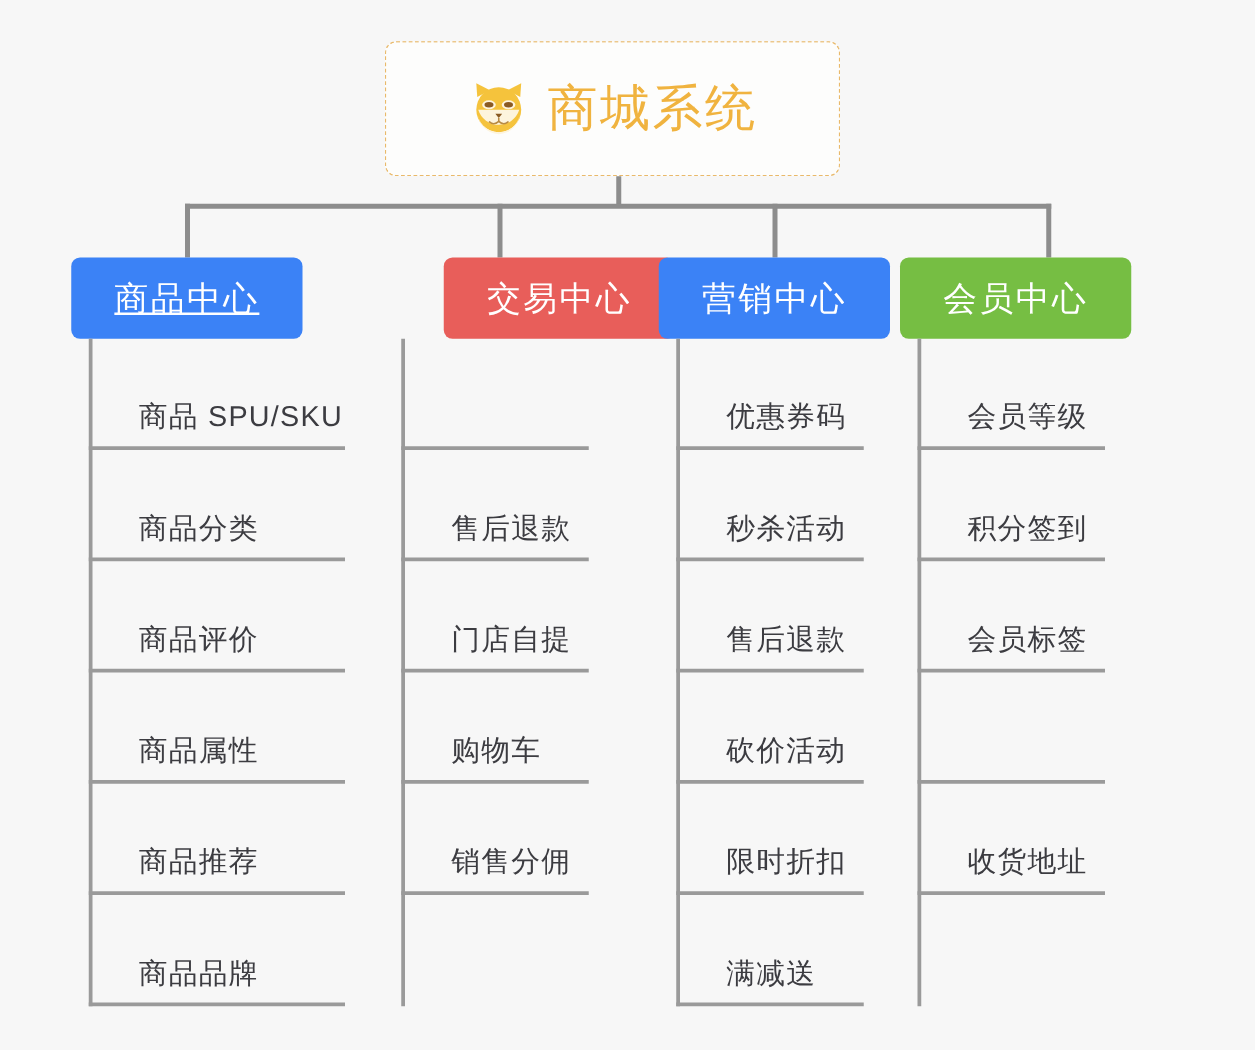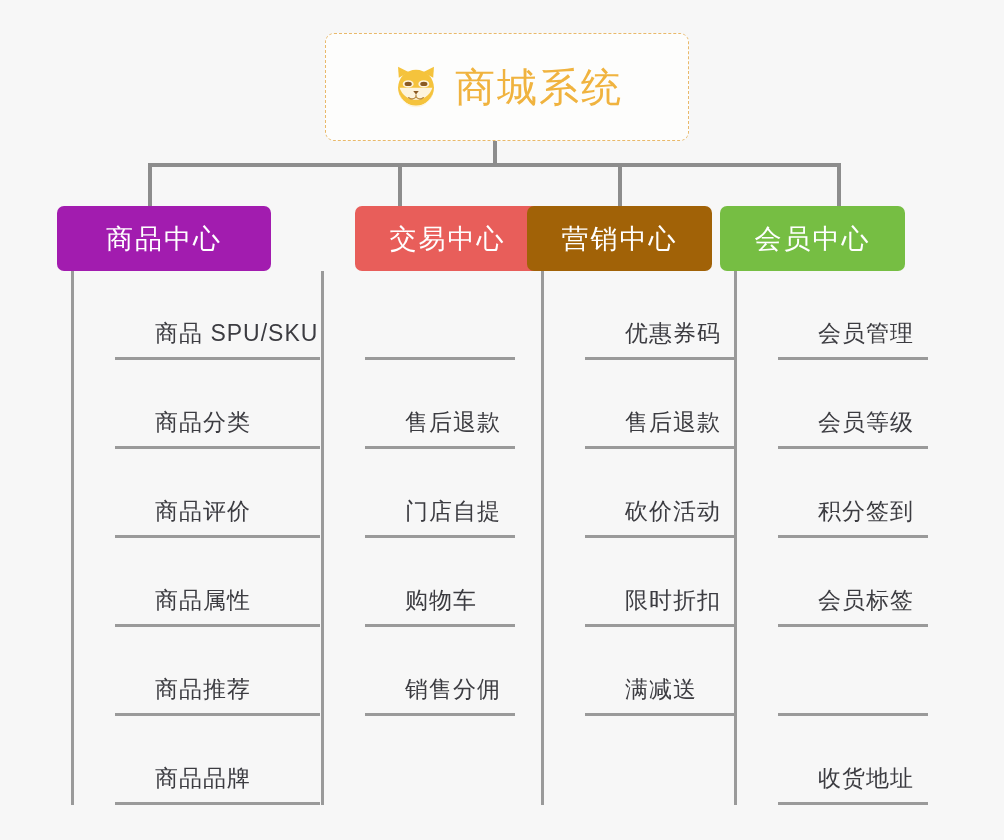--- a/index.html
+++ b/index.html
@@ -16,21 +16,21 @@
 
   #canvas {
     position: relative;
     width: 1004px;
     height: 840px;
   }
 
   
   .root-node {
     position: absolute;
-    left: 325px;
+    left: 308px;
     top: 33px;
     width: 364px;
     height: 108px;
     box-sizing: border-box;
     background: #fdfdfc;
     border: 1px dashed #e9b96a;
     border-radius: 9px;
     display: flex;
     align-items: center;
     justify-content: center;
@@ -94,21 +94,20 @@
   .spine {
     position: absolute;
     width: 3px;
     background: #9a9a9a;
     top: 65px;
   }
 
   .leaf-list {
     position: relative;
     margin-top: 0;
-    padding-left: 44px;
   }
   .leaf {
     position: relative;
     height: 89px;
     display: flex;
     align-items: flex-end;
   }
   .leaf-inner {
     position: relative;
     padding-left: 36px;
@@ -163,21 +162,21 @@
 
   <div class="conn conn-v-root"></div>
   <div class="conn conn-h-bus"></div>
   <div class="conn conn-v-drop" style="left:148px;"></div>
   <div class="conn conn-v-drop" style="left:398px;"></div>
   <div class="conn conn-v-drop" style="left:618px;"></div>
   <div class="conn conn-v-drop" style="left:837px;"></div>
 
   <div id="columns-host">
       <div class="column" style="left: 57px; width: 185px;">
-        <div class="col-header" style="background: #a21caf; width: 214px;">
+        <div class="col-header" style="background: #3b82f6; width: 185px; text-decoration: underline;">
           <span>商品中心</span>
         </div>
         <div class="spine" style="left: 14px; height: 534px;"></div>
         <div class="leaf-list" style="margin-left: 14px;">
           <div class="leaf">
             <div class="leaf-inner"><span class="leaf-label">商品 SPU/SKU</span><div class="leaf-rule" style="width: 205px;"></div></div>
           </div>
           <div class="leaf">
             <div class="leaf-inner"><span class="leaf-label">商品分类</span><div class="leaf-rule" style="width: 205px;"></div></div>
           </div>
@@ -212,27 +211,30 @@
           </div>
           <div class="leaf">
             <div class="leaf-inner"><span class="leaf-label">购物车</span><div class="leaf-rule" style="width: 150px;"></div></div>
           </div>
           <div class="leaf">
             <div class="leaf-inner"><span class="leaf-label">销售分佣</span><div class="leaf-rule" style="width: 150px;"></div></div>
           </div>
         </div>
       </div>
       <div class="column" style="left: 527px; width: 185px;">
-        <div class="col-header" style="background: #a16207; width: 185px;">
+        <div class="col-header" style="background: #3b82f6; width: 185px;">
           <span>营销中心</span>
         </div>
         <div class="spine" style="left: 14px; height: 534px;"></div>
         <div class="leaf-list" style="margin-left: 14px;">
           <div class="leaf">
             <div class="leaf-inner"><span class="leaf-label">优惠券码</span><div class="leaf-rule" style="width: 150px;"></div></div>
+          </div>
+          <div class="leaf">
+            <div class="leaf-inner"><span class="leaf-label">秒杀活动</span><div class="leaf-rule" style="width: 150px;"></div></div>
           </div>
           <div class="leaf">
             <div class="leaf-inner"><span class="leaf-label">售后退款</span><div class="leaf-rule" style="width: 150px;"></div></div>
           </div>
           <div class="leaf">
             <div class="leaf-inner"><span class="leaf-label">砍价活动</span><div class="leaf-rule" style="width: 150px;"></div></div>
           </div>
           <div class="leaf">
             <div class="leaf-inner"><span class="leaf-label">限时折扣</span><div class="leaf-rule" style="width: 150px;"></div></div>
           </div>
@@ -241,23 +243,20 @@
           </div>
         </div>
       </div>
       <div class="column" style="left: 720px; width: 185px;">
         <div class="col-header" style="background: rgb(118, 190, 67); width: 185px;">
           <span>会员中心</span>
         </div>
         <div class="spine" style="left: 14px; height: 534px;"></div>
         <div class="leaf-list" style="margin-left: 14px;">
           <div class="leaf">
-            <div class="leaf-inner"><span class="leaf-label">会员管理</span><div class="leaf-rule" style="width: 150px;"></div></div>
-          </div>
-          <div class="leaf">
             <div class="leaf-inner"><span class="leaf-label">会员等级</span><div class="leaf-rule" style="width: 150px;"></div></div>
           </div>
           <div class="leaf">
             <div class="leaf-inner"><span class="leaf-label">积分签到</span><div class="leaf-rule" style="width: 150px;"></div></div>
           </div>
           <div class="leaf">
             <div class="leaf-inner"><span class="leaf-label">会员标签</span><div class="leaf-rule" style="width: 150px;"></div></div>
           </div>
           <div class="leaf">
             <div class="leaf-inner"><div class="leaf-rule" style="width: 150px;"></div></div>

